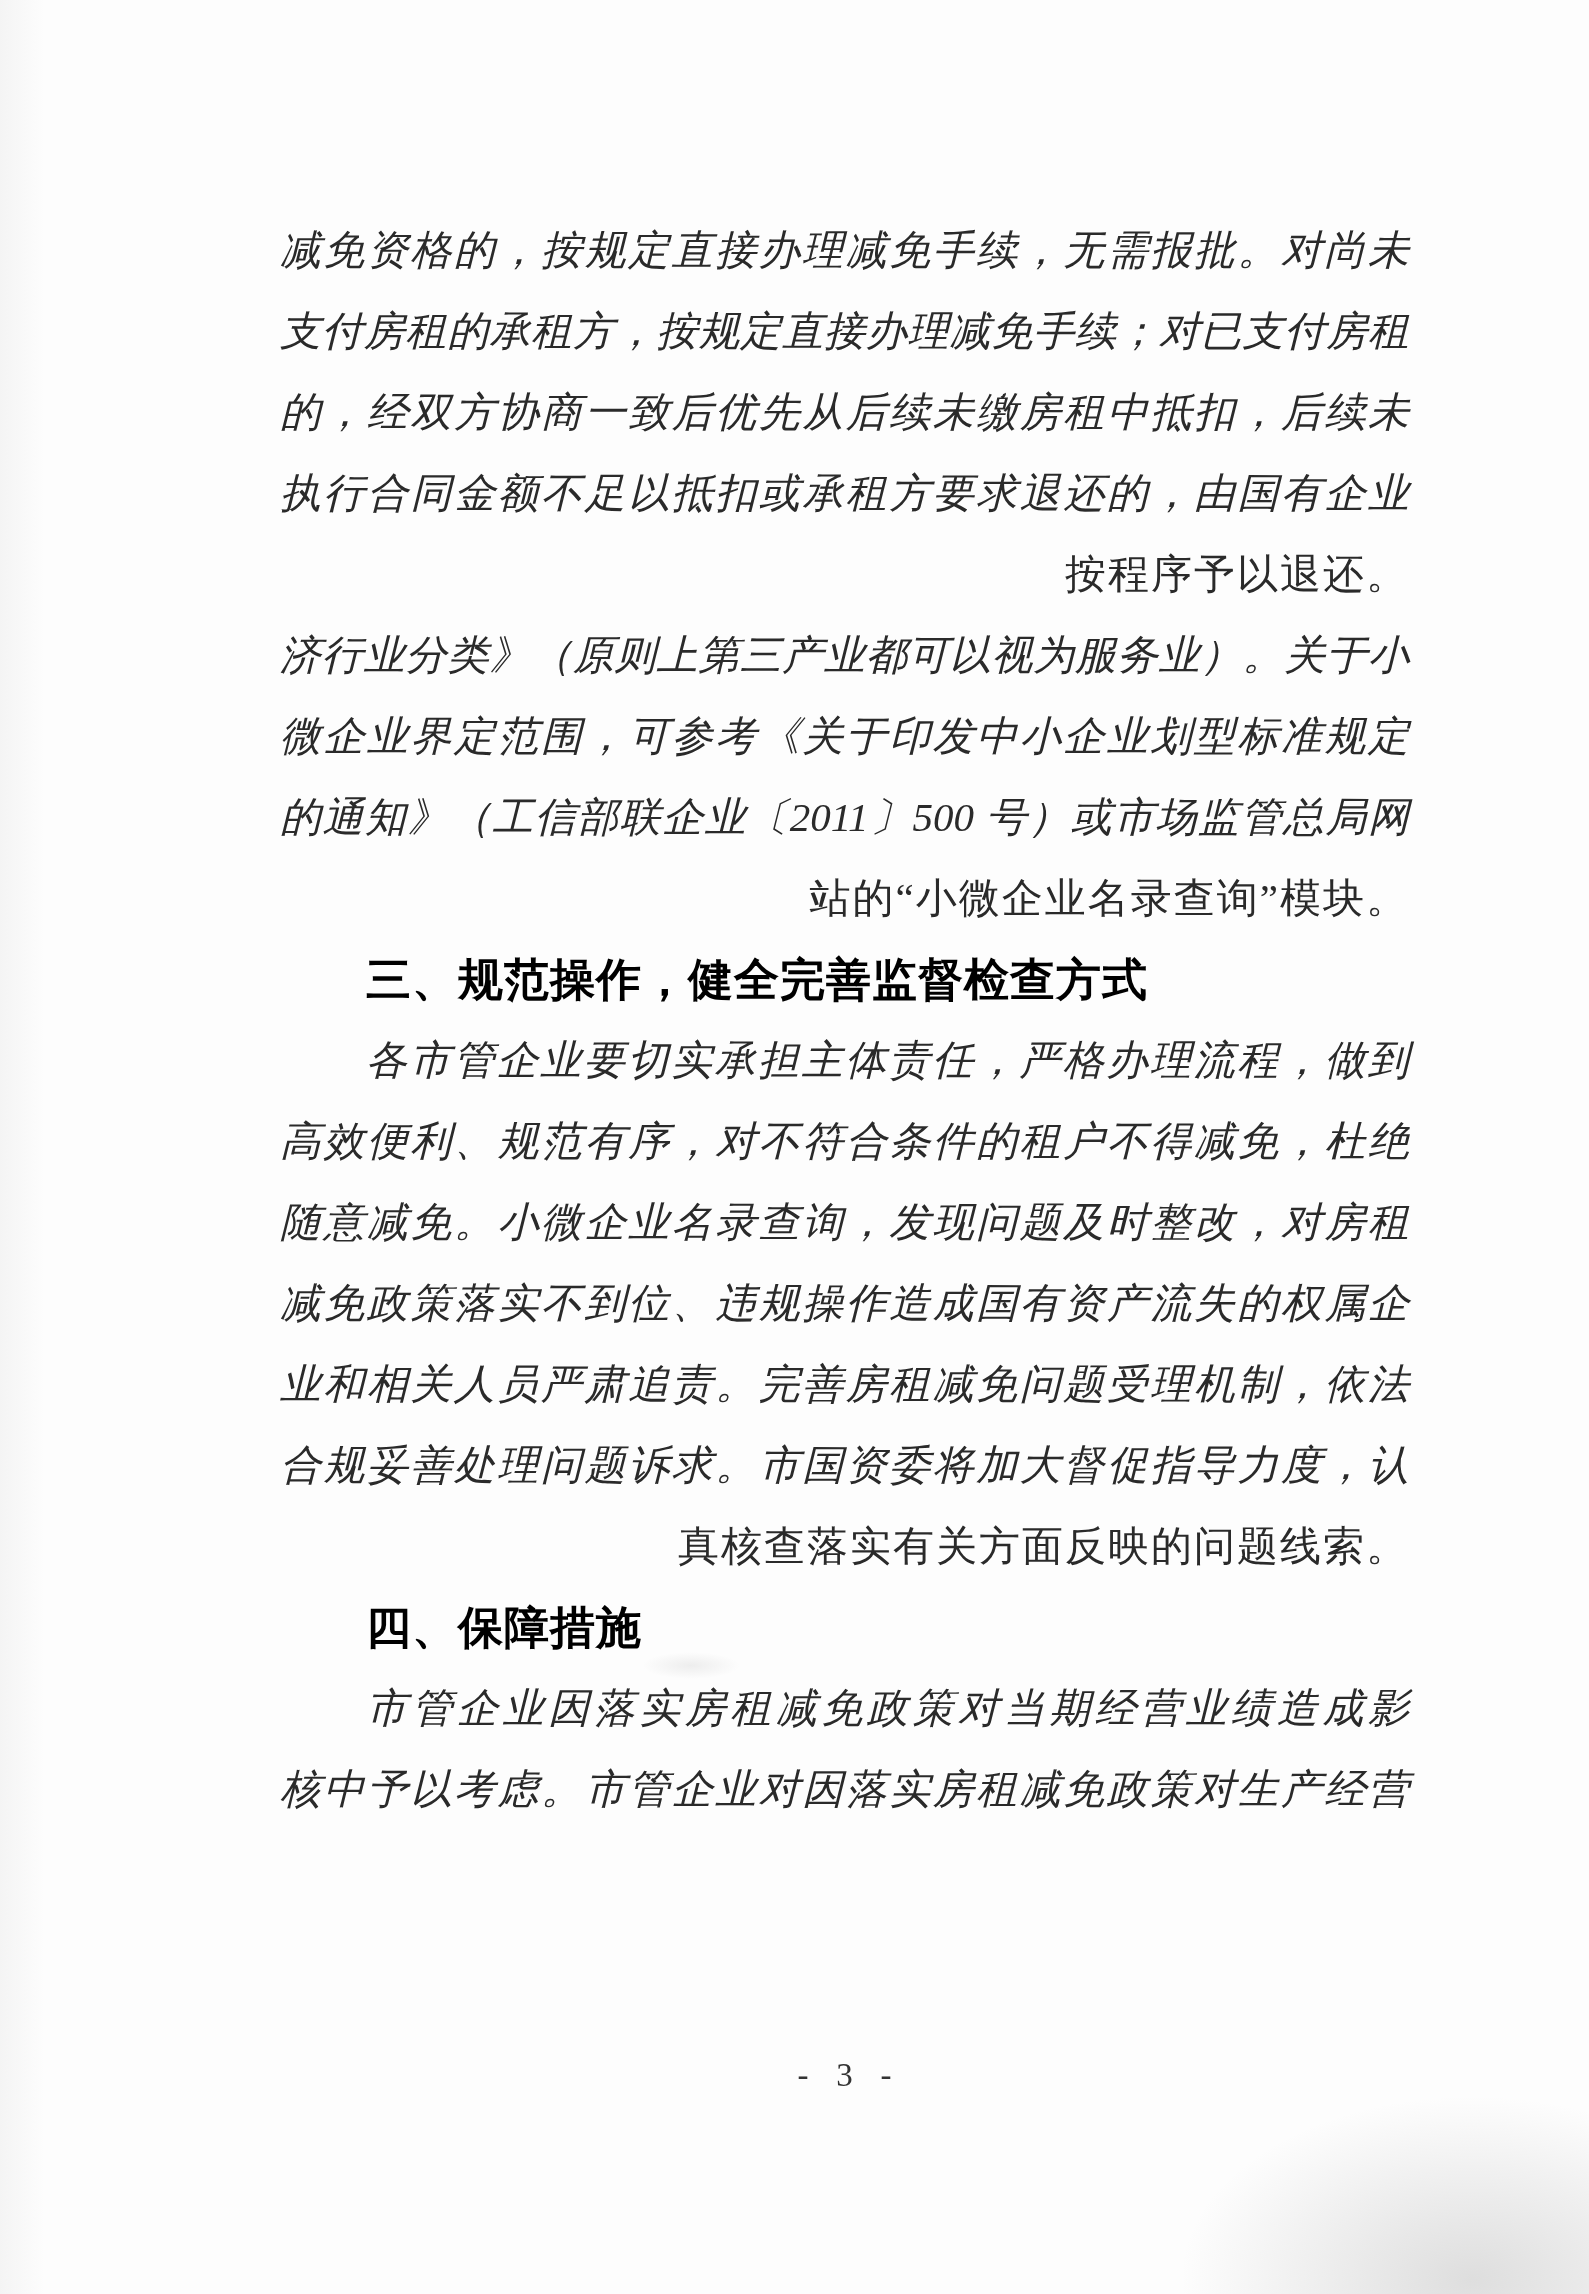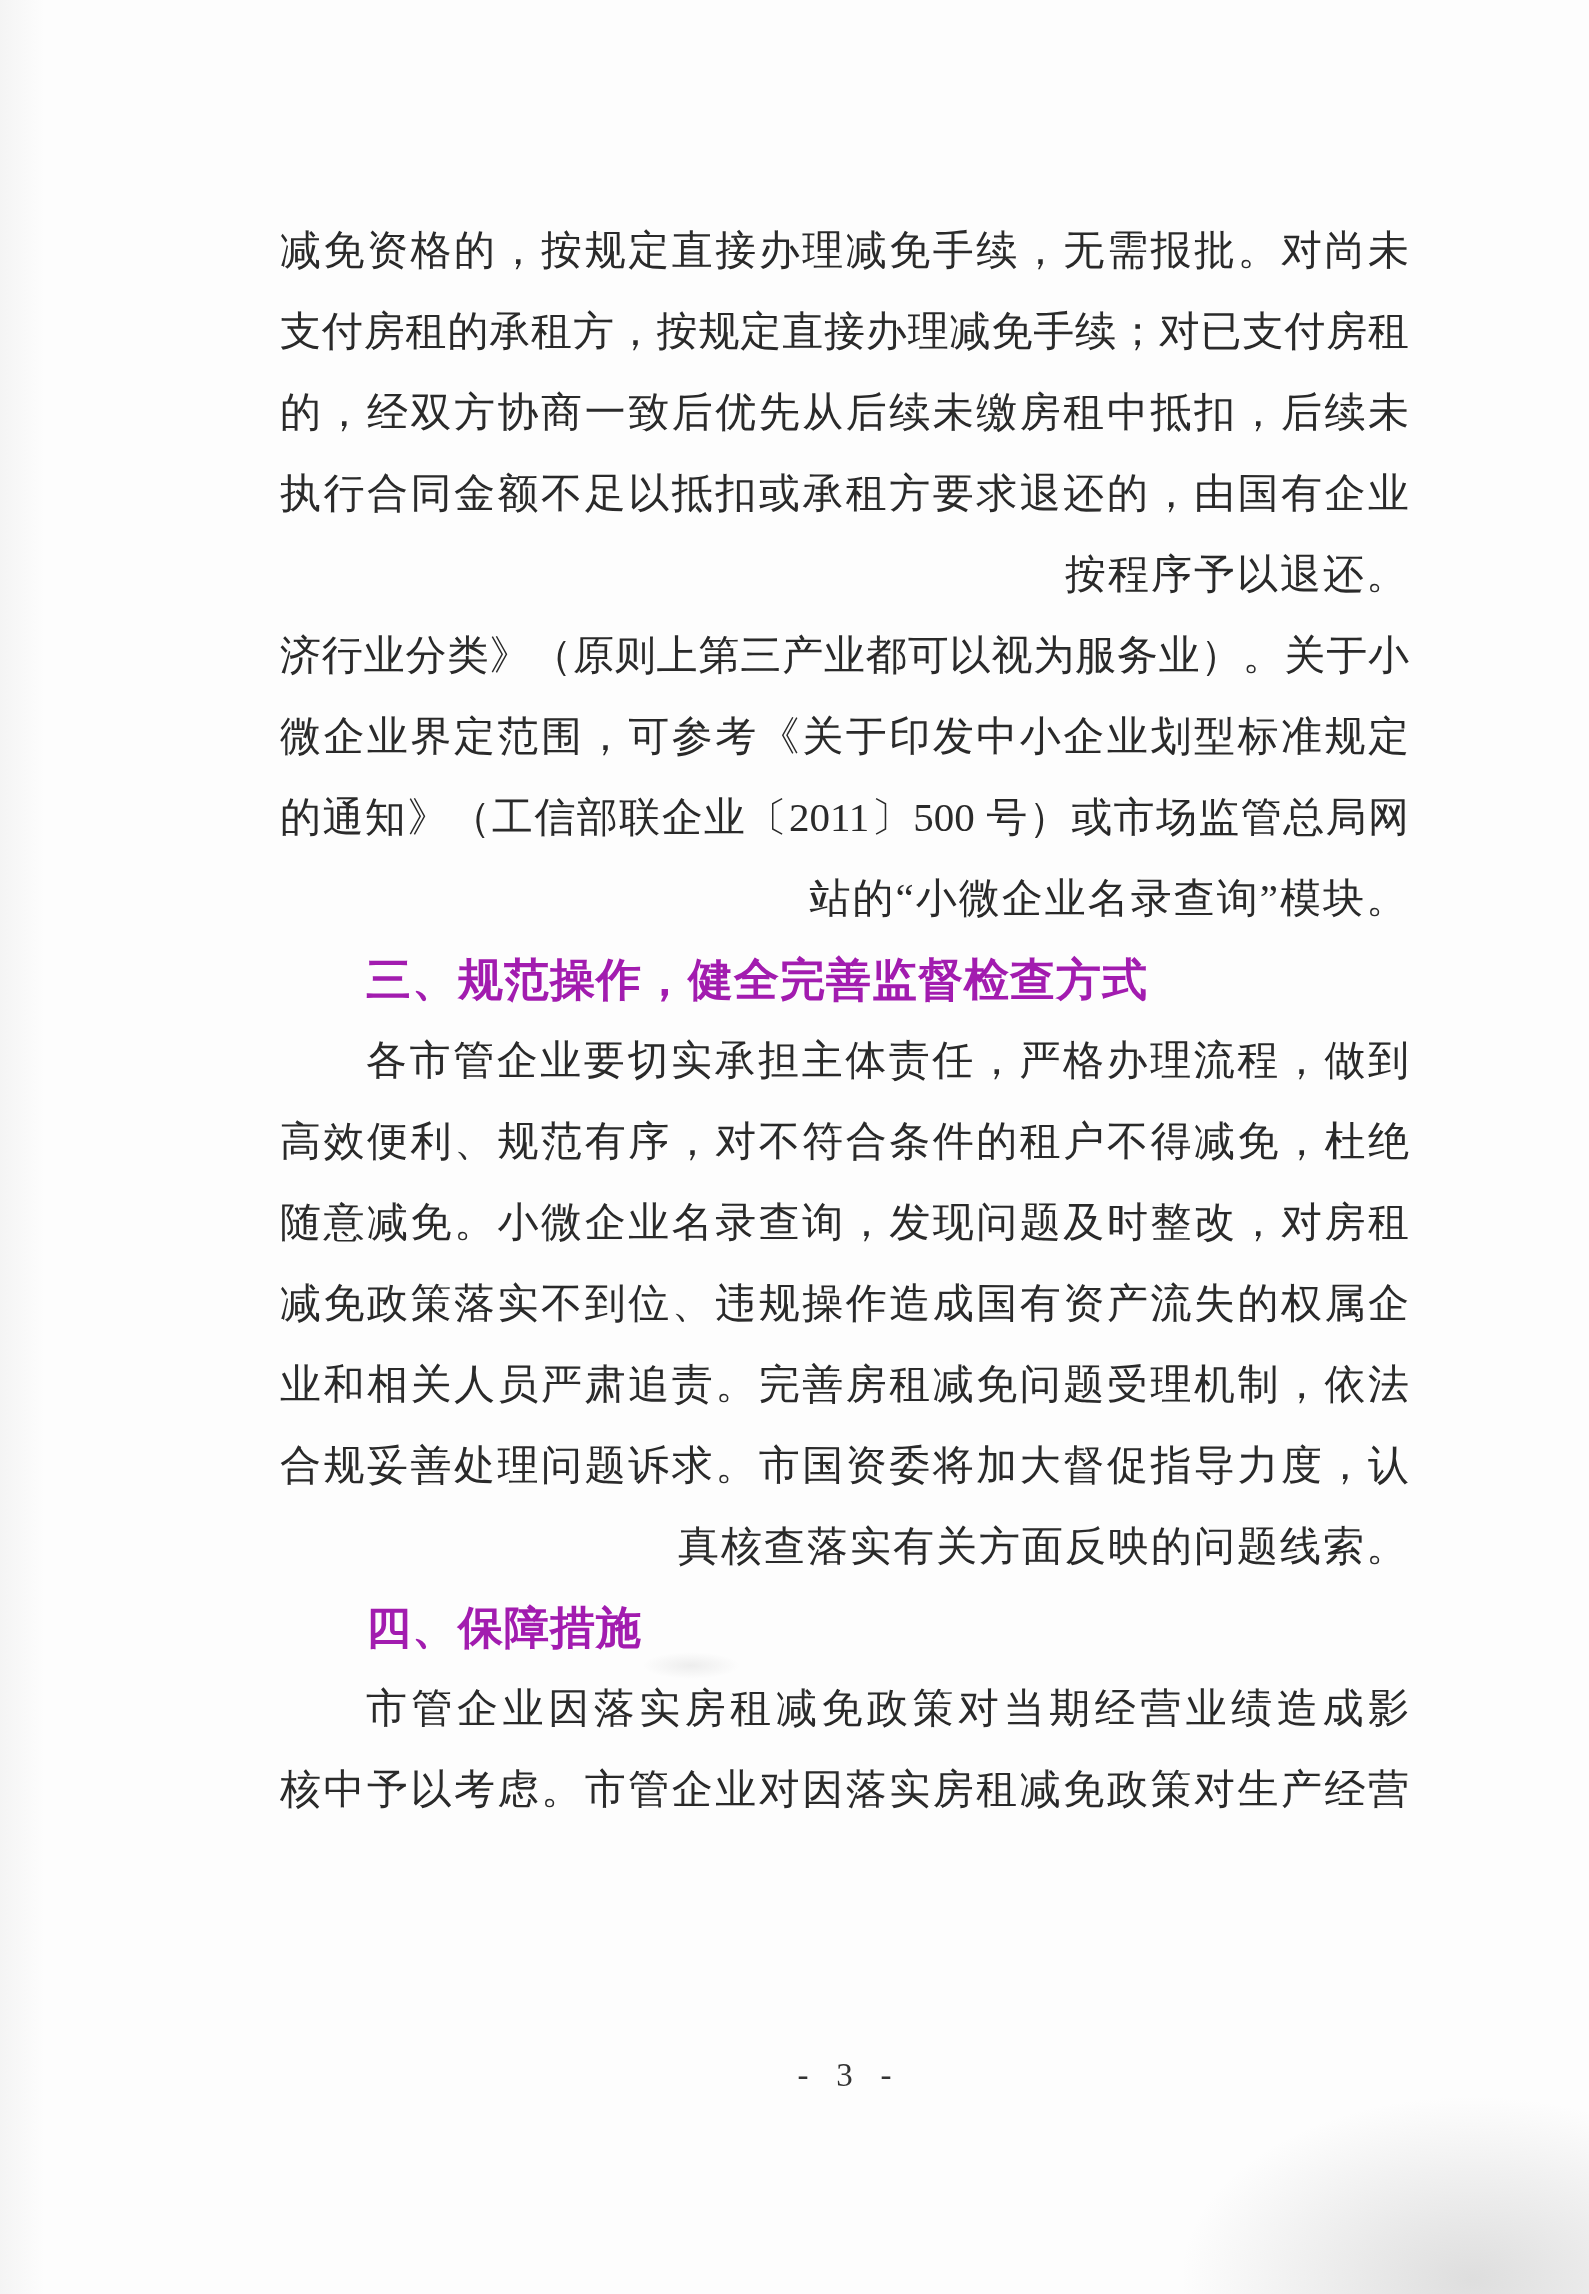--- a/index.html
+++ b/index.html
@@ -36,29 +36,30 @@
     font-size: 41px;
     letter-spacing: 2px;
     white-space: nowrap;
     text-align: right;
   }
   .line.justify {
     letter-spacing: 0;
     white-space: normal;
     text-align: justify;
     text-align-last: justify;
+    font-style: italic;
   }
   .line.indent {
     text-indent: 86px;
   }
   .line.heading {
     font-family: "Liberation Sans", sans-serif;
     font-weight: bold;
     font-size: 45px;
-    color: #a21caf;
+    color: #000000;
     letter-spacing: 1px;
     white-space: nowrap;
     text-align: left;
     text-align-last: auto;
   }
   .page-number {
     position: absolute;
     top: 2050px;
     left: 280px;
     width: 1129px;

